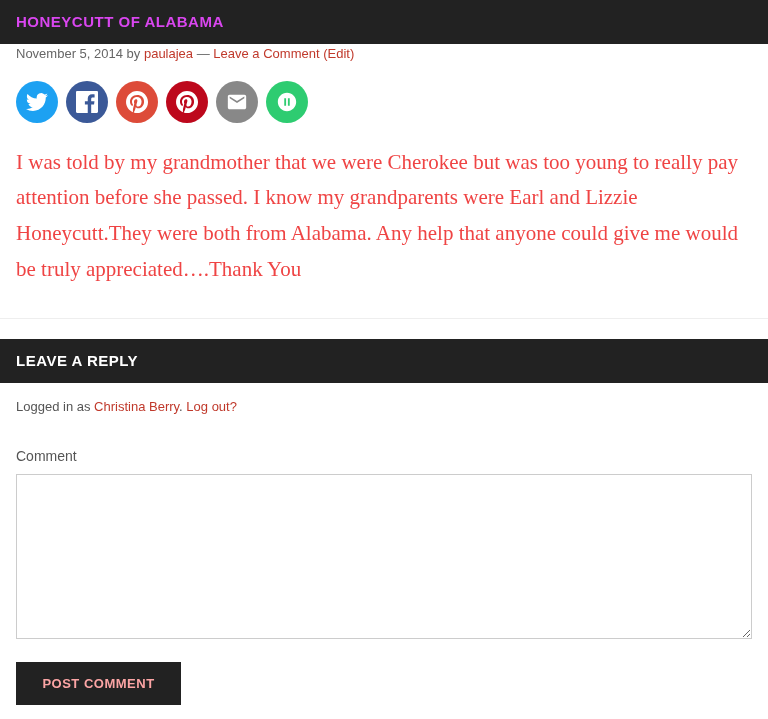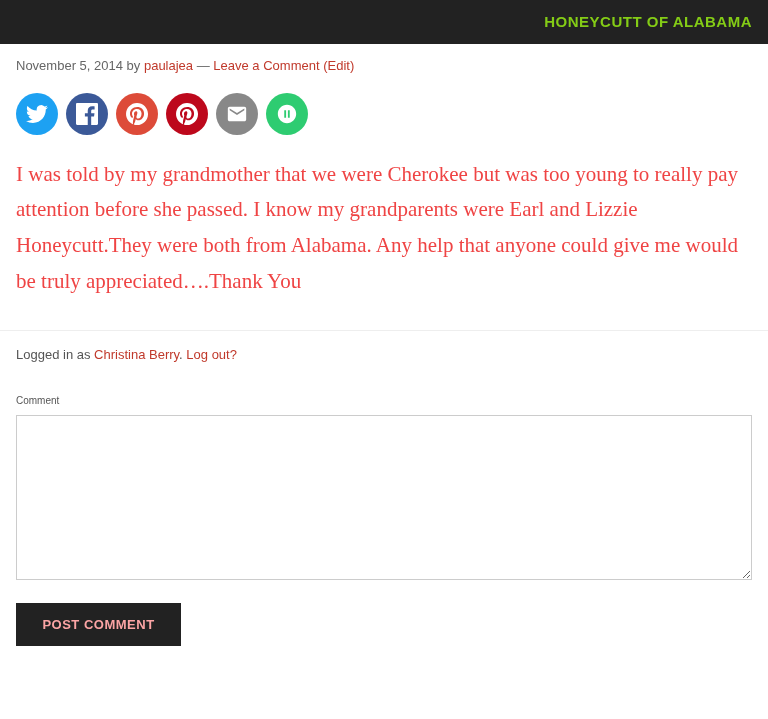--- a/index.html
+++ b/index.html
@@ -14,29 +14,28 @@
       max-width: 768px;
       margin: 0 auto;
       background: #fff;
     }
     .post-title-bar {
       background: #222;
       padding: 10px 16px;
       margin-bottom: 0;
     }
     .post-title-bar h1 {
-      color: #84cc16;
+      color: #d946ef;
       font-size: 15px;
       font-weight: bold;
       letter-spacing: 0.5px;
       font-family: Arial, sans-serif;
-      text-align: right;
     }
     .post-meta {
-      padding: 12px 16px 8px 16px;
+      padding: 0 16px 8px 16px;
       font-size: 13px;
       color: #666;
       font-family: Arial, sans-serif;
     }
     .post-meta a {
       color: #c0392b;
       text-decoration: none;
     }
     .social-icons {
       padding: 8px 16px 12px 16px;
@@ -89,21 +88,21 @@
       font-size: 13px;
       color: #555;
       font-family: Arial, sans-serif;
       margin-bottom: 28px;
     }
     .logged-in-text a {
       color: #c0392b;
       text-decoration: none;
     }
     .comment-label {
-      font-size: 10px;
+      font-size: 14px;
       color: #555;
       font-family: Arial, sans-serif;
       margin-bottom: 6px;
       display: block;
     }
     .comment-textarea {
       width: 100%;
       height: 165px;
       border: 1px solid #ccc;
       padding: 8px;
@@ -191,20 +190,23 @@
       </svg>
     </div>
   </div>
 
   <div class="post-content">
     <p>I was told by my grandmother that we were Cherokee but was too young to really pay attention before she passed. I know my grandparents were Earl and Lizzie Honeycutt.They were both from Alabama. Any help that anyone could give me would be truly appreciated….Thank You</p>
   </div>
 
   <hr class="section-divider">
 
+  <div class="leave-reply-bar">
+    <h2>LEAVE A REPLY</h2>
+  </div>
 
   <div class="reply-section">
     <p class="logged-in-text">
       <span>Logged in as</span>
       <span> </span>
       <a href="#">Christina Berry</a><span>. </span><a href="#">Log out?</a>
     </p>
 
     <label class="comment-label" for="comment-input">Comment</label>
     <textarea id="comment-input" class="comment-textarea" style=""></textarea>

